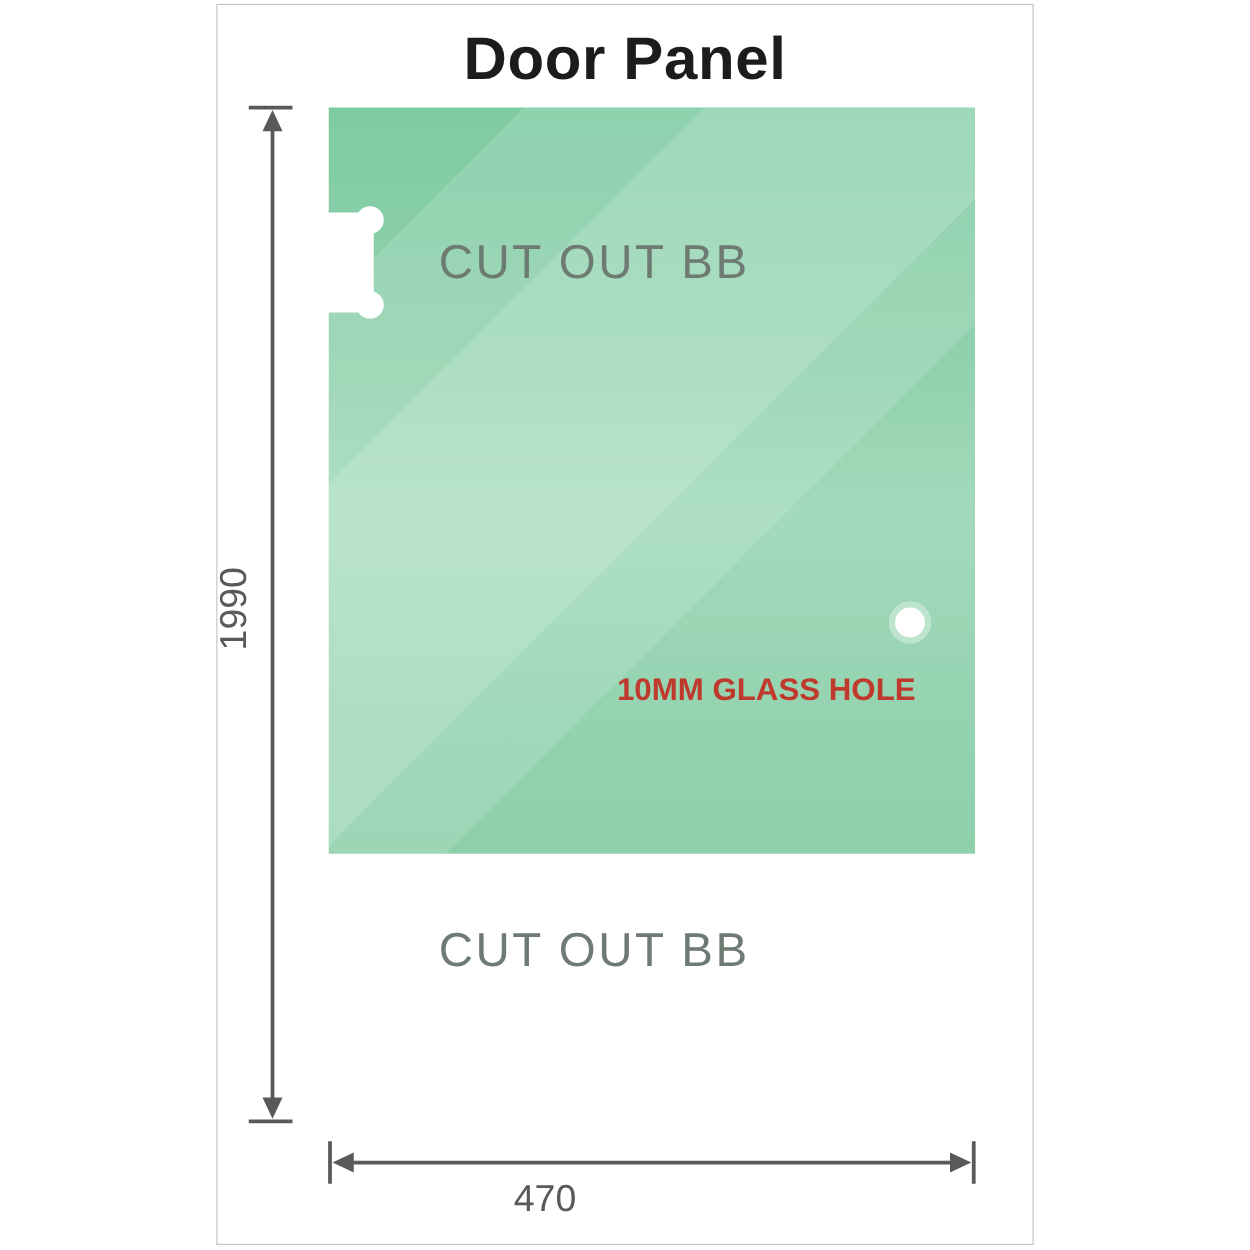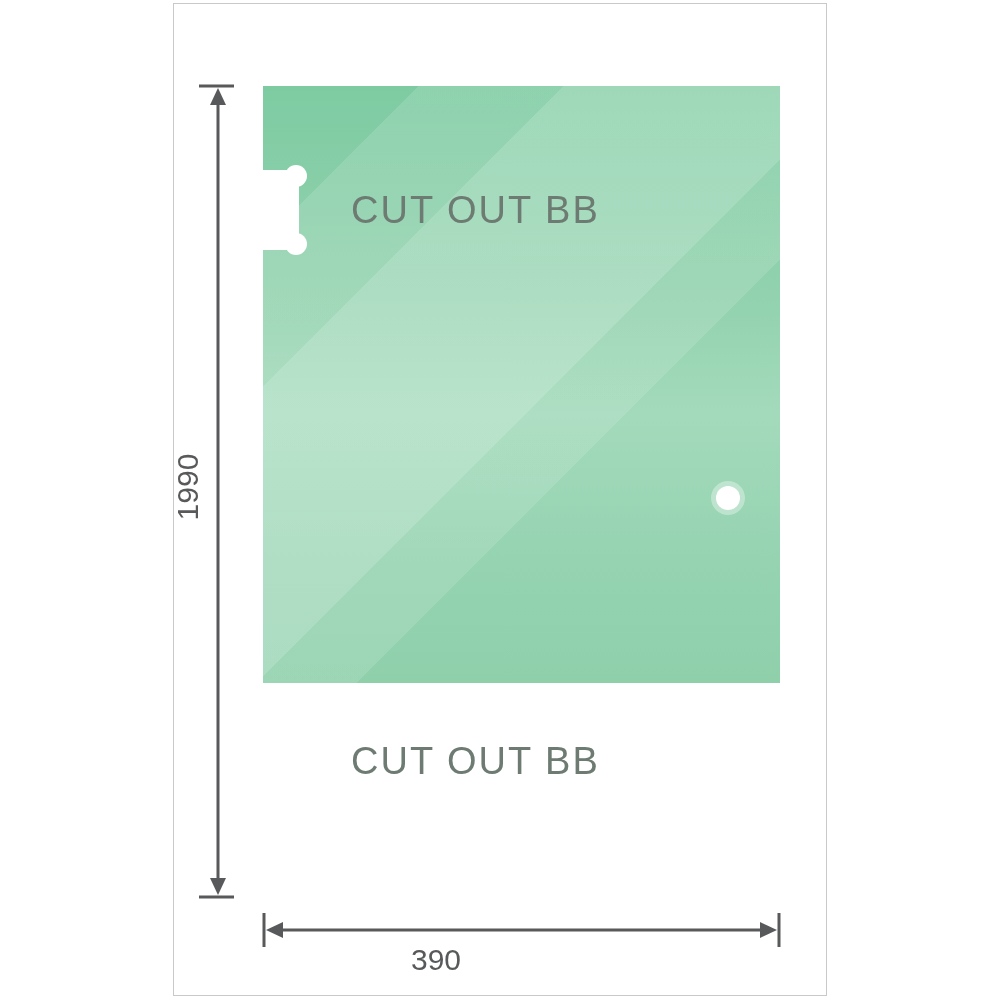--- a/index.html
+++ b/index.html
@@ -122,42 +122,44 @@
   .dim-label.width{
     left:202px;top:938px;
     width:120px;height:36px;line-height:36px;
   }
 </style>
 </head>
 <body>
 
 <div class="frame">
 
+  <div class="title">Door Panel</div>
 
   <div class="panel">
     <div class="cutout cutout-top"></div>
     <div class="cutout cutout-bottom"></div>
     <div class="cutout-label top">CUT OUT BB</div>
     <div class="cutout-label bottom">CUT OUT BB</div>
     <div class="glass-hole"></div>
+    <div class="hole-label">10MM GLASS HOLE</div>
   </div>
 
   <svg class="dims" viewBox="0 0 654 993" xmlns="http://www.w3.org/2000/svg">
     <g stroke="var(--dimension)" fill="var(--dimension)">
       <line x1="25" y1="82" x2="60" y2="82" stroke-width="3"></line>
       <line x1="25" y1="893" x2="60" y2="893" stroke-width="3"></line>
       <line x1="44" y1="94" x2="44" y2="882" stroke-width="3"></line>
       <polygon points="44,84 36,101 52,101" stroke="none"></polygon>
       <polygon points="44,891 36,874 52,874" stroke="none"></polygon>
     </g>
     <g stroke="var(--dimension)" fill="var(--dimension)">
       <line x1="90" y1="909" x2="90" y2="943" stroke-width="3"></line>
       <line x1="605" y1="909" x2="605" y2="943" stroke-width="3"></line>
       <line x1="100" y1="926" x2="595" y2="926" stroke-width="3"></line>
       <polygon points="92,926 109,918 109,934" stroke="none"></polygon>
       <polygon points="603,926 586,918 586,934" stroke="none"></polygon>
     </g>
   </svg>
 
   <div class="dim-label height">1990</div>
-  <div class="dim-label width">390</div>
+  <div class="dim-label width">470</div>
 
 </div>
 
 </body></html>

